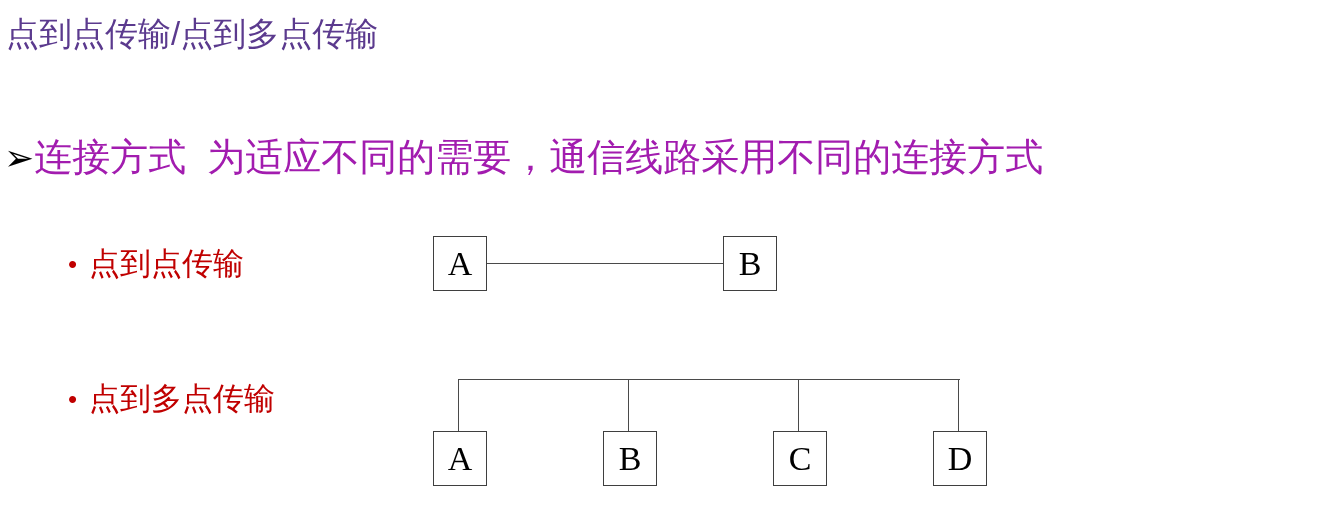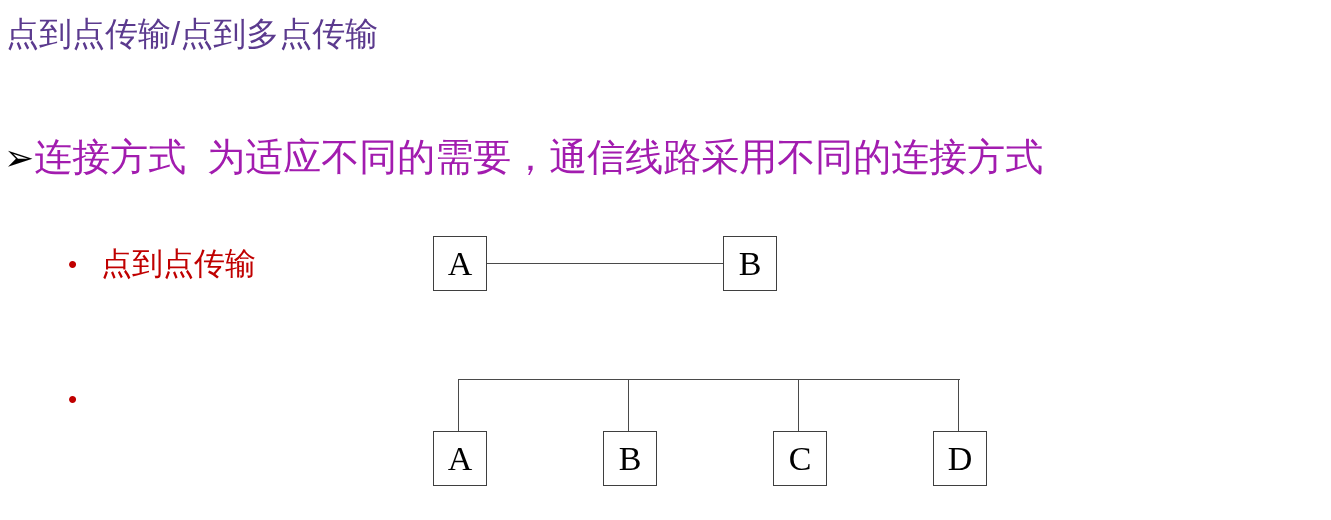--- a/index.html
+++ b/index.html
@@ -74,21 +74,20 @@
     font-size: 26px;
     line-height: 42px;
     color: #C00000;
     margin-right: 12px;
   }
   .level2-text {
     font-size: 31px;
     line-height: 42px;
     color: #C00000;
     white-space: pre;
-    margin-left: 12px;
   }
 
   
   .diagram {
     position: absolute;
   }
   #diagram-p2p  { left: 430px; top: 230px;  width: 360px; height: 80px; }
   #diagram-p2mp { left: 430px; top: 372px;  width: 560px; height: 125px; }
 
   .node-box {
@@ -124,20 +123,21 @@
     <span class="level1-text">连接方式  为适应不同的需要，通信线路采用不同的连接方式</span>
   </div>
 
   <div class="level2-row r1">
     <span class="level2-marker">•</span>
     <span class="level2-text">点到点传输</span>
   </div>
 
   <div class="level2-row r2">
     <span class="level2-marker">•</span>
+    <span class="level2-text">点到多点传输</span>
   </div>
 
   <div class="diagram" id="diagram-p2p">
       <div class="wire h" style="left: 57px; top: 33px; width: 236px; background: rgb(74, 74, 74);"></div>
       <div class="node-box" style="left: 3px; top: 6px; width: 54px; height: 55px;">
         <span>A</span>
       </div>
       <div class="node-box" style="left: 293px; top: 6px; width: 54px; height: 55px;">
         <span>B</span>
       </div>

